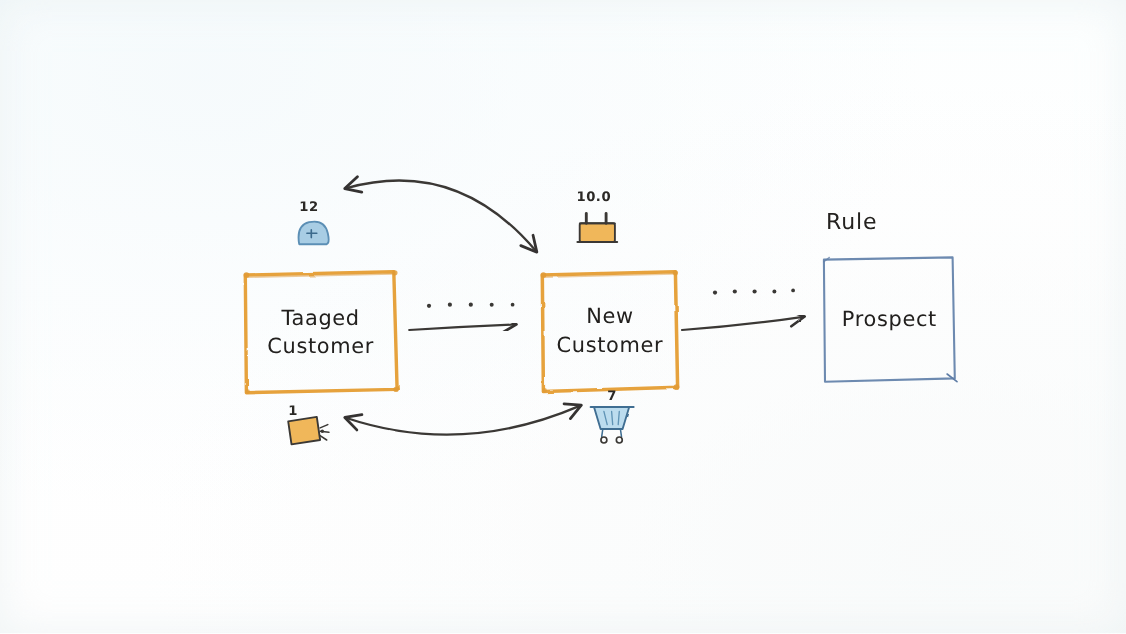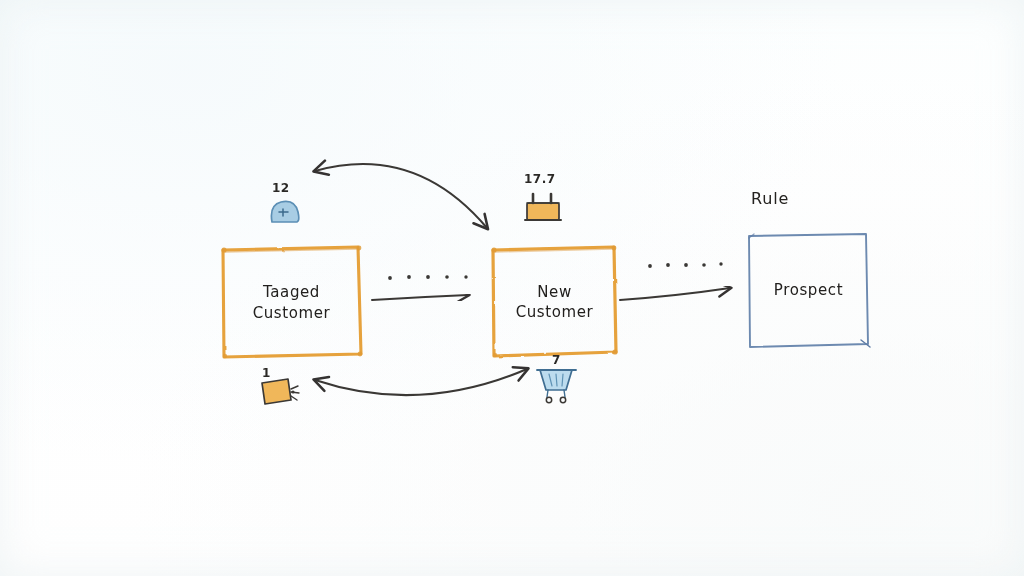--- a/index.html
+++ b/index.html
@@ -41,32 +41,32 @@
 
   .node-label {
     position: absolute;
     display: flex;
     flex-direction: column;
     align-items: center;
     justify-content: center;
     text-align: center;
     color: #22201e;
     font-family: "DejaVu Sans", sans-serif;
-    font-size: 15px;
+    font-size: 19px;
     letter-spacing: 0.6px;
     line-height: 1.35;
     pointer-events: none;
   }
   .node-label .ln { display: block; white-space: nowrap; }
 
   .free-label {
     position: absolute;
     color: #24221f;
     font-family: "DejaVu Sans", sans-serif;
-    font-size: 16px;
+    font-size: 20px;
     letter-spacing: 0.8px;
     white-space: nowrap;
   }
 
   .mini-label {
     position: absolute;
     color: #2b2926;
     font-family: "DejaVu Sans", sans-serif;
     font-size: 12px;
     font-weight: 700;
@@ -198,21 +198,21 @@
   </div>
 
   <div class="node-label" style="left:492px; top:248px; width:125px; height:108px;">
     <span class="ln">New</span>
     <span class="ln">Customer</span>
   </div>
 
   <div class="free-label" style="left:751px; top:189px;">Rule</div>
 
   <div class="mini-label" style="left:272px; top:181px;text-align:right;">12</div>
-  <div class="mini-label" style="left:524px; top:172px;">17.7</div>
+  <div class="mini-label" style="left:524px; top:172px;">10.0</div>
   <div class="mini-label" style="left:262px; top:366px;">1</div>
   <div class="mini-label" style="left:552px; top:353px;">7</div>
 
   <div class="hit" style="left:222px; top:247px; width:140px; height:111px;"></div>
   <div class="hit" style="left:492px; top:247px; width:126px; height:110px;"></div>
   <div class="hit" style="left:748px; top:233px; width:122px; height:115px;"></div>
 
 </div>
 
 </body></html>

